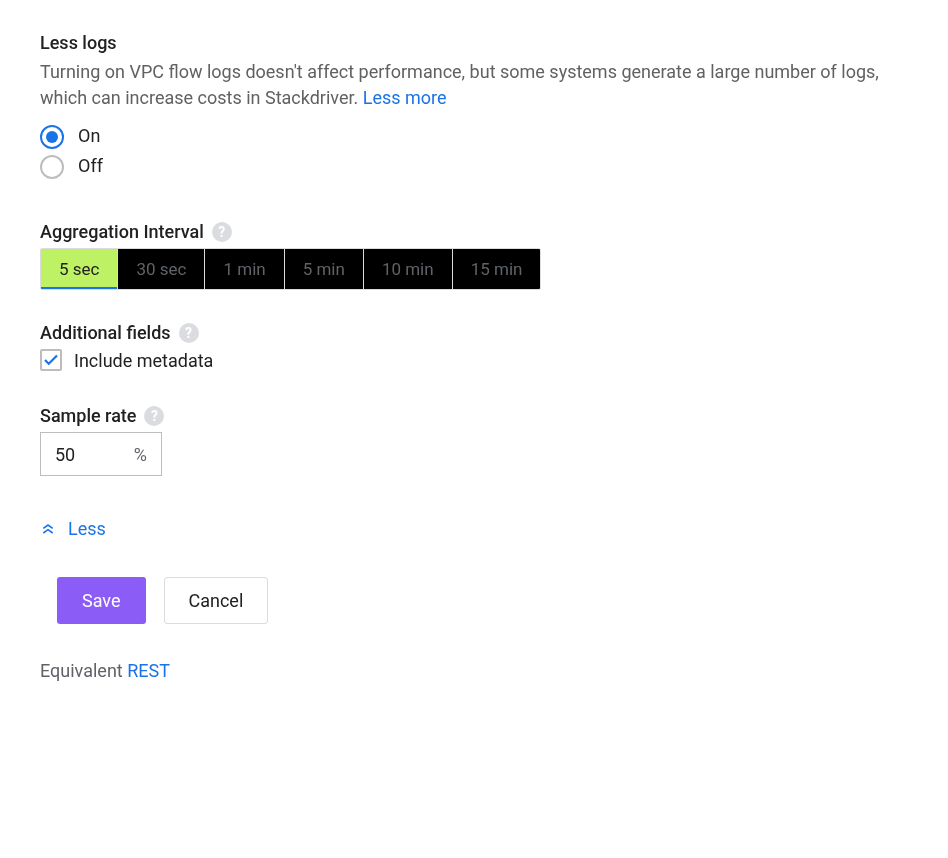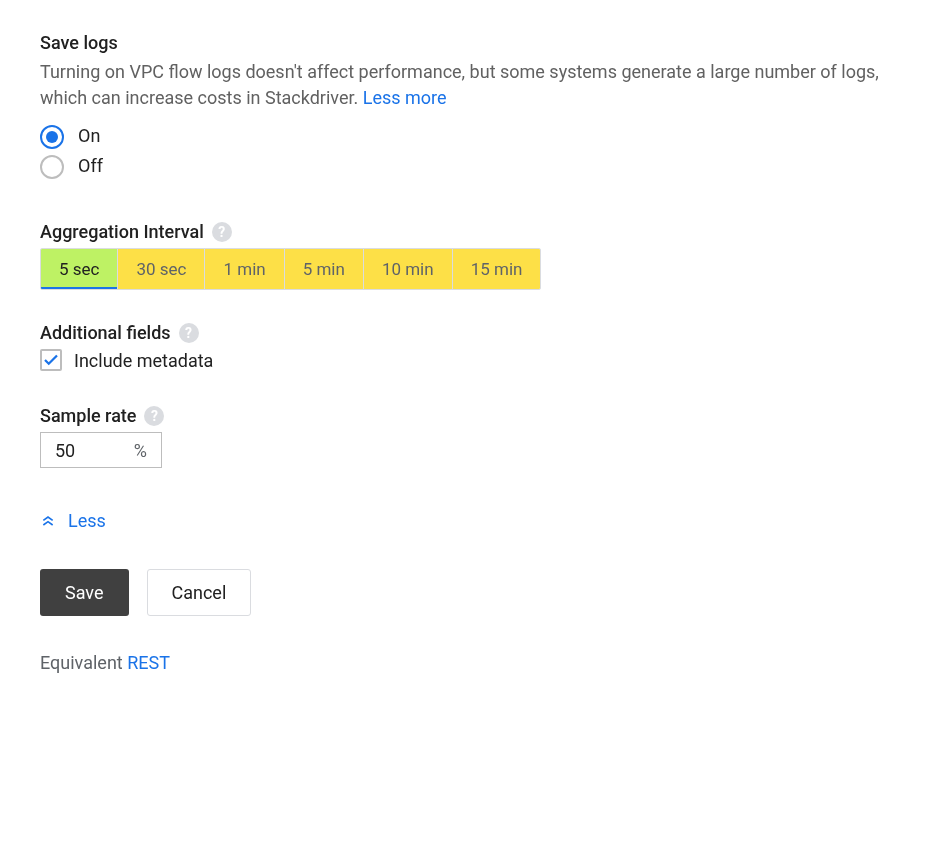--- a/index.html
+++ b/index.html
@@ -97,21 +97,21 @@
       overflow: hidden;
       width: fit-content;
       margin-bottom: 32px;
     }
     .seg-item {
       padding: 10px 18px;
       font-size: 17px;
       color: #5f6368;
       border-right: 1px solid #dadce0;
       cursor: pointer;
-      background: #fde047;
+      background: #000000;
       position: relative;
     }
     .seg-item:last-child {
       border-right: none;
     }
     .seg-item.selected {
       background: #bef264;
       color: #212121;
     }
     .seg-item.selected::after {
@@ -150,21 +150,21 @@
     }
     .checkbox-label {
       font-size: 18px;
       color: #212121;
     }
     .input-row {
       display: flex;
       align-items: center;
       border: 1px solid #bdbdbd;
       width: 122px;
-      height: 36px;
+      height: 44px;
       padding: 0 14px;
       margin-bottom: 42px;
     }
     .input-value {
       flex: 1;
       font-size: 18px;
       color: #212121;
     }
     .input-suffix {
       color: #5f6368;
@@ -196,38 +196,39 @@
       margin-bottom: 36px;
     }
     .btn {
       padding: 12px 24px;
       font-size: 18px;
       border-radius: 3px;
       cursor: pointer;
       border: 1px solid transparent;
     }
     .btn-primary {
-      background: #404040;
+      background: #8b5cf6;
       color: #fff;
+      margin-left: 17px;
     }
     .btn-secondary {
       background: #fff;
       color: #212121;
       border: 1px solid #dadce0;
     }
     .equivalent {
       font-size: 18px;
       color: #5f6368;
     }
   </style>
 </head>
 <body>
 
 <div>
-  <div class="section-title">Save logs</div>
+  <div class="section-title">Less logs</div>
   <p class="description">
     <span>Turning on VPC flow logs doesn't affect performance, but some systems generate a large number of logs, which can increase costs in Stackdriver. </span><span class="link">Less more</span>
   </p>
 
   <div class="radio-group">
     <div class="radio-row">
       <span class="radio selected"></span>
       <span class="radio-label">On</span>
     </div>
     <div class="radio-row">

